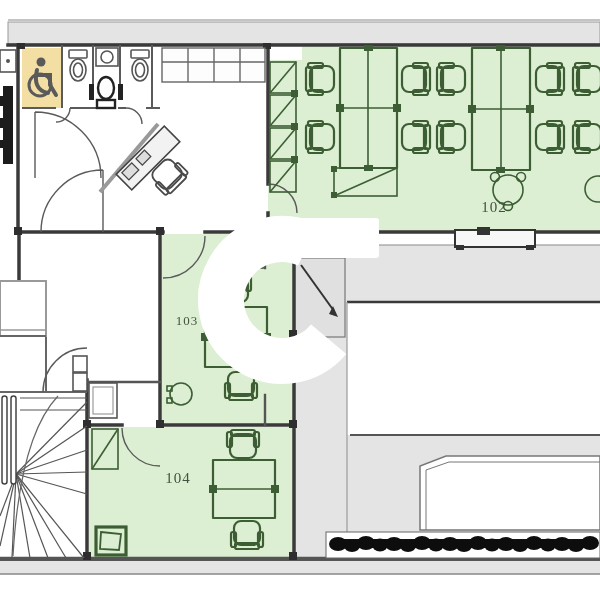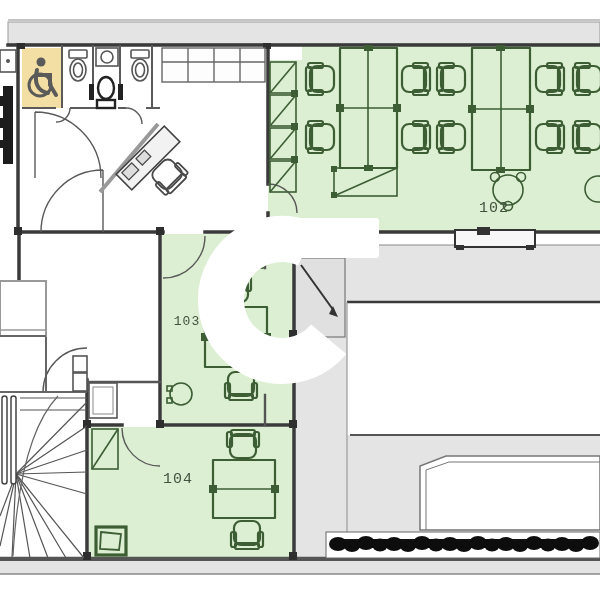--- a/index.html
+++ b/index.html
@@ -1,17 +1,17 @@
 <!DOCTYPE html>
 <html><head>
 <meta charset="utf-8">
 <style>
   html,body{margin:0;padding:0;background:#fff;}
   .stage{position:relative;width:600px;height:600px;background:#fff;overflow:hidden;
-         font-family:Liberation Mono, monospace;}
+         font-family:Liberation Serif, serif;}
   svg{display:block}
   .furn{stroke:#3d5e35;fill:none;stroke-width:2.2;stroke-linejoin:round;}
   .furn-thin{stroke:#3d5e35;fill:none;stroke-width:1.6;}
   .furn-fill{fill:#3d5e35;stroke:none;}
   .furn-gray{stroke:#4a4a4a;fill:none;stroke-width:1.8;}
   .wall{stroke:#3a3a3a;stroke-width:3.5;fill:none;stroke-linecap:square;}
   .wall2{stroke:#555;stroke-width:2.4;fill:none;stroke-linecap:square;}
   .partition{stroke:#5a5a5a;stroke-width:2;fill:none;}
   .thin{stroke:#8a8a8a;stroke-width:1.2;fill:none;}
   .door{stroke:#5a5a5a;stroke-width:1.4;fill:none;}

